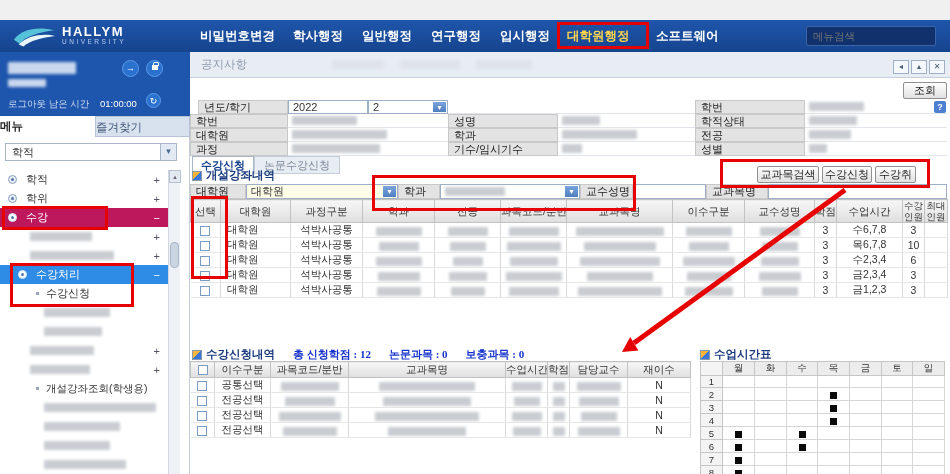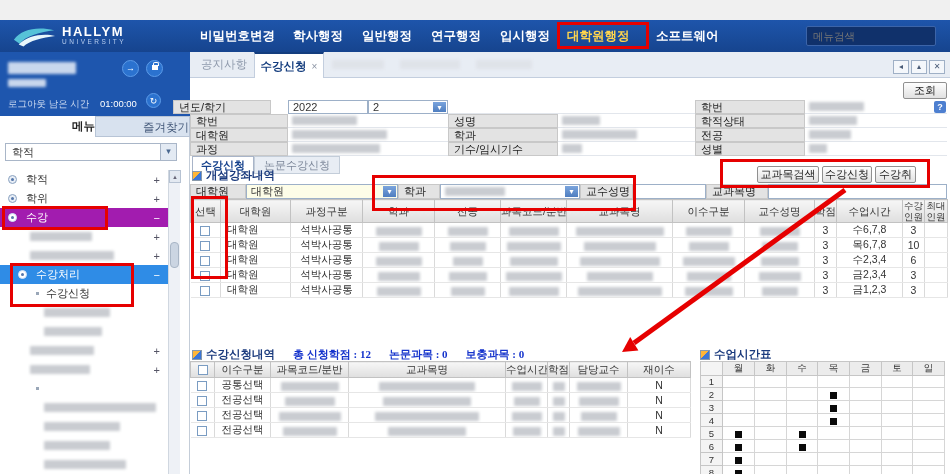--- a/index.html
+++ b/index.html
@@ -20,37 +20,37 @@
 .search-glyph::after { content:""; position:absolute; left:9px; top:9px; width:4px; height:1.5px; background:#cfe0f8; transform:rotate(45deg); }
 
 
 .sidebar { position:absolute; left:0; top:32px; width:190px; height:442px; background:#fff; border-right:1px solid #c4cdd8; }
 .user-panel { position:absolute; left:0; top:0; width:190px; height:64px; background:#1e56ae; }
 .circle-btn { position:absolute; width:17px; height:17px; border-radius:50%; background:#2b72cf; border:1px solid #5c9be8; color:#fff; font-size:9px; text-align:center; line-height:15px; cursor:pointer; }
 .lock-shape { position:absolute; left:5px; top:4px; width:6px; height:5px; background:#fff; }
 .lock-shape::before { content:""; position:absolute; left:1px; top:-3px; width:4px; height:3px; border:1px solid #fff; border-bottom:0; border-radius:2px 2px 0 0; }
 .logout-line { position:absolute; left:8px; top:46px; color:#c9d9f0; font-size:9.5px; }
 .side-tabs { position:absolute; left:0; top:64px; width:190px; height:21px; }
-.stab { position:absolute; top:0; height:21px; line-height:21px; text-align:right; font-size:11.5px; cursor:pointer; }
+.stab { position:absolute; top:0; height:21px; line-height:21px; text-align:left; font-size:11.5px; cursor:pointer; }
 .stab.on { left:0; width:95px; background:#fff; color:#222; font-weight:bold; }
 .stab.off { left:95px; width:95px; background:#d8e2ef; color:#44597a; border:1px solid #b7c4d6; }
 .cat-select { position:absolute; left:5px; top:91px; width:172px; height:18px; border:1px solid #a9b6c8; background:#fff; display:flex; align-items:center; cursor:pointer; }
 .cat-select .txt { flex:1; padding-left:6px; font-size:11px; color:#333; }
 .cat-select .dd { width:16px; height:16px; background:#e3eaf3; border-left:1px solid #a9b6c8; color:#4a6890; text-align:center; line-height:15px; font-size:9px; }
 .tree { position:absolute; left:0; top:118px; width:168px; height:324px; overflow:hidden; }
 .ti { position:relative; height:19px; display:flex; align-items:center; font-size:11px; color:#333; cursor:pointer; }
 .ti .lab { padding-left:26px; }
 .ti.lv2 .lab { padding-left:36px; }
 .ti.lv3 .lab { padding-left:46px; }
 .node-ico { position:absolute; left:8px; top:5px; width:9px; height:9px; border-radius:50%; border:1px solid #8aa2c0; background:#e8eef6; }
 .node-ico::after { content:""; position:absolute; left:2px; top:2px; width:3px; height:3px; border-radius:50%; background:#5577aa; }
 .ti.lv2 .node-ico { left:18px; }
 .leaf-dot { position:absolute; left:36px; top:8px; width:3px; height:3px; background:#9aa7b8; }
 .exp { position:absolute; right:8px; font-size:11px; color:#556; }
-.ti.sel1 { background:#a21caf; color:#fff; }
+.ti.sel1 { background:#be185d; color:#fff; }
 .ti.sel2 { background:#2f8ce6; color:#fff; }
 .ti.sel1 .exp, .ti.sel2 .exp { color:#fff; }
 .ti.sel1 .node-ico, .ti.sel2 .node-ico { background:#fff; border-color:#cfe2f8; }
 .side-scroll { position:absolute; left:168px; top:118px; width:12px; height:324px; background:#eef1f6; border-left:1px solid #d0d7e0; }
 .side-scroll .up { position:absolute; left:0; top:0; width:12px; height:13px; background:#e3e9f1; border:1px solid #b6c2d2; font-size:6px; color:#667; text-align:center; line-height:12px; cursor:pointer; }
 .side-scroll .thumb { position:absolute; left:1px; top:72px; width:9px; height:26px; background:#cbd5e2; border:1px solid #a9b6c6; border-radius:4px; cursor:pointer; }
 
 
 .bz { display:inline-block; height:9px; background:#c9ccd1; border-radius:1px; filter:blur(1.5px); vertical-align:middle; }
 .bz.lt { background:#dfe3e9; }
@@ -194,20 +194,21 @@
       <div class="ti lv2">
           <span class="bz" style="margin-left:30px;width:64px"></span>
           <span class="exp">+</span>
         </div>
       <div class="ti lv2">
           <span class="bz" style="margin-left:30px;width:60px"></span>
           <span class="exp">+</span>
         </div>
       <div class="ti lv3">
           <span class="leaf-dot"></span>
+          <span class="lab" style="font-size:10.5px">개설강좌조회(학생용)</span>
         </div>
       <div class="ti lv3">
           <span class="bz" style="margin-left:44px;width:112px"></span>
         </div>
       <div class="ti lv3">
           <span class="bz" style="margin-left:44px;width:76px"></span>
         </div>
       <div class="ti lv3">
           <span class="bz" style="margin-left:44px;width:66px"></span>
         </div>
@@ -219,34 +220,33 @@
         </div>
     </div>
     <div class="side-scroll">
       <div class="up">▲</div>
       <div class="thumb"></div>
     </div>
   </div>
 
   <div class="doc-strip">
     <span class="dtab inactive" style="left:6px;width:56px">공지사항</span>
-    <span class="dtab active" style="left:64px;width:70px"><span>수강신청</span><span class="x">×</span></span>
     <span class="bz lt" style="position:absolute;left:142px;top:8px;width:52px"></span>
     <span class="bz lt" style="position:absolute;left:210px;top:8px;width:60px"></span>
     <span class="bz lt" style="position:absolute;left:286px;top:8px;width:56px"></span>
   </div>
   <span class="strip-ico" style="left:893px;top:40px">◂</span>
   <span class="strip-ico" style="left:911px;top:40px">▴</span>
   <span class="strip-ico" style="left:929px;top:40px">✕</span>
 
   <button class="btn" style="left:903px;top:62px;width:44px;height:17px">조회</button>
 
   <div>
 
-    <div class="lbl" style="left:173px;top:80px;width:98px;height:14px">년도/학기</div>
+    <div class="lbl" style="left:198px;top:80px;width:90px;height:14px">년도/학기</div>
     <div class="inbox" style="left:288px;top:80px;width:80px;height:14px">2022</div>
     <div class="inbox" style="left:368px;top:80px;width:80px;height:14px">
         <span>2</span>
         <span class="dd-sq">▾</span>
       </div>
     <div class="vcell" style="left:448px;top:80px;width:247px;height:14px"></div>
     <div class="lbl" style="left:695px;top:80px;width:110px;height:14px">학번</div>
     <div class="vcell" style="left:805px;top:80px;width:142px;height:14px">
         <span class="bz" style="width:55px"></span>
       </div>

